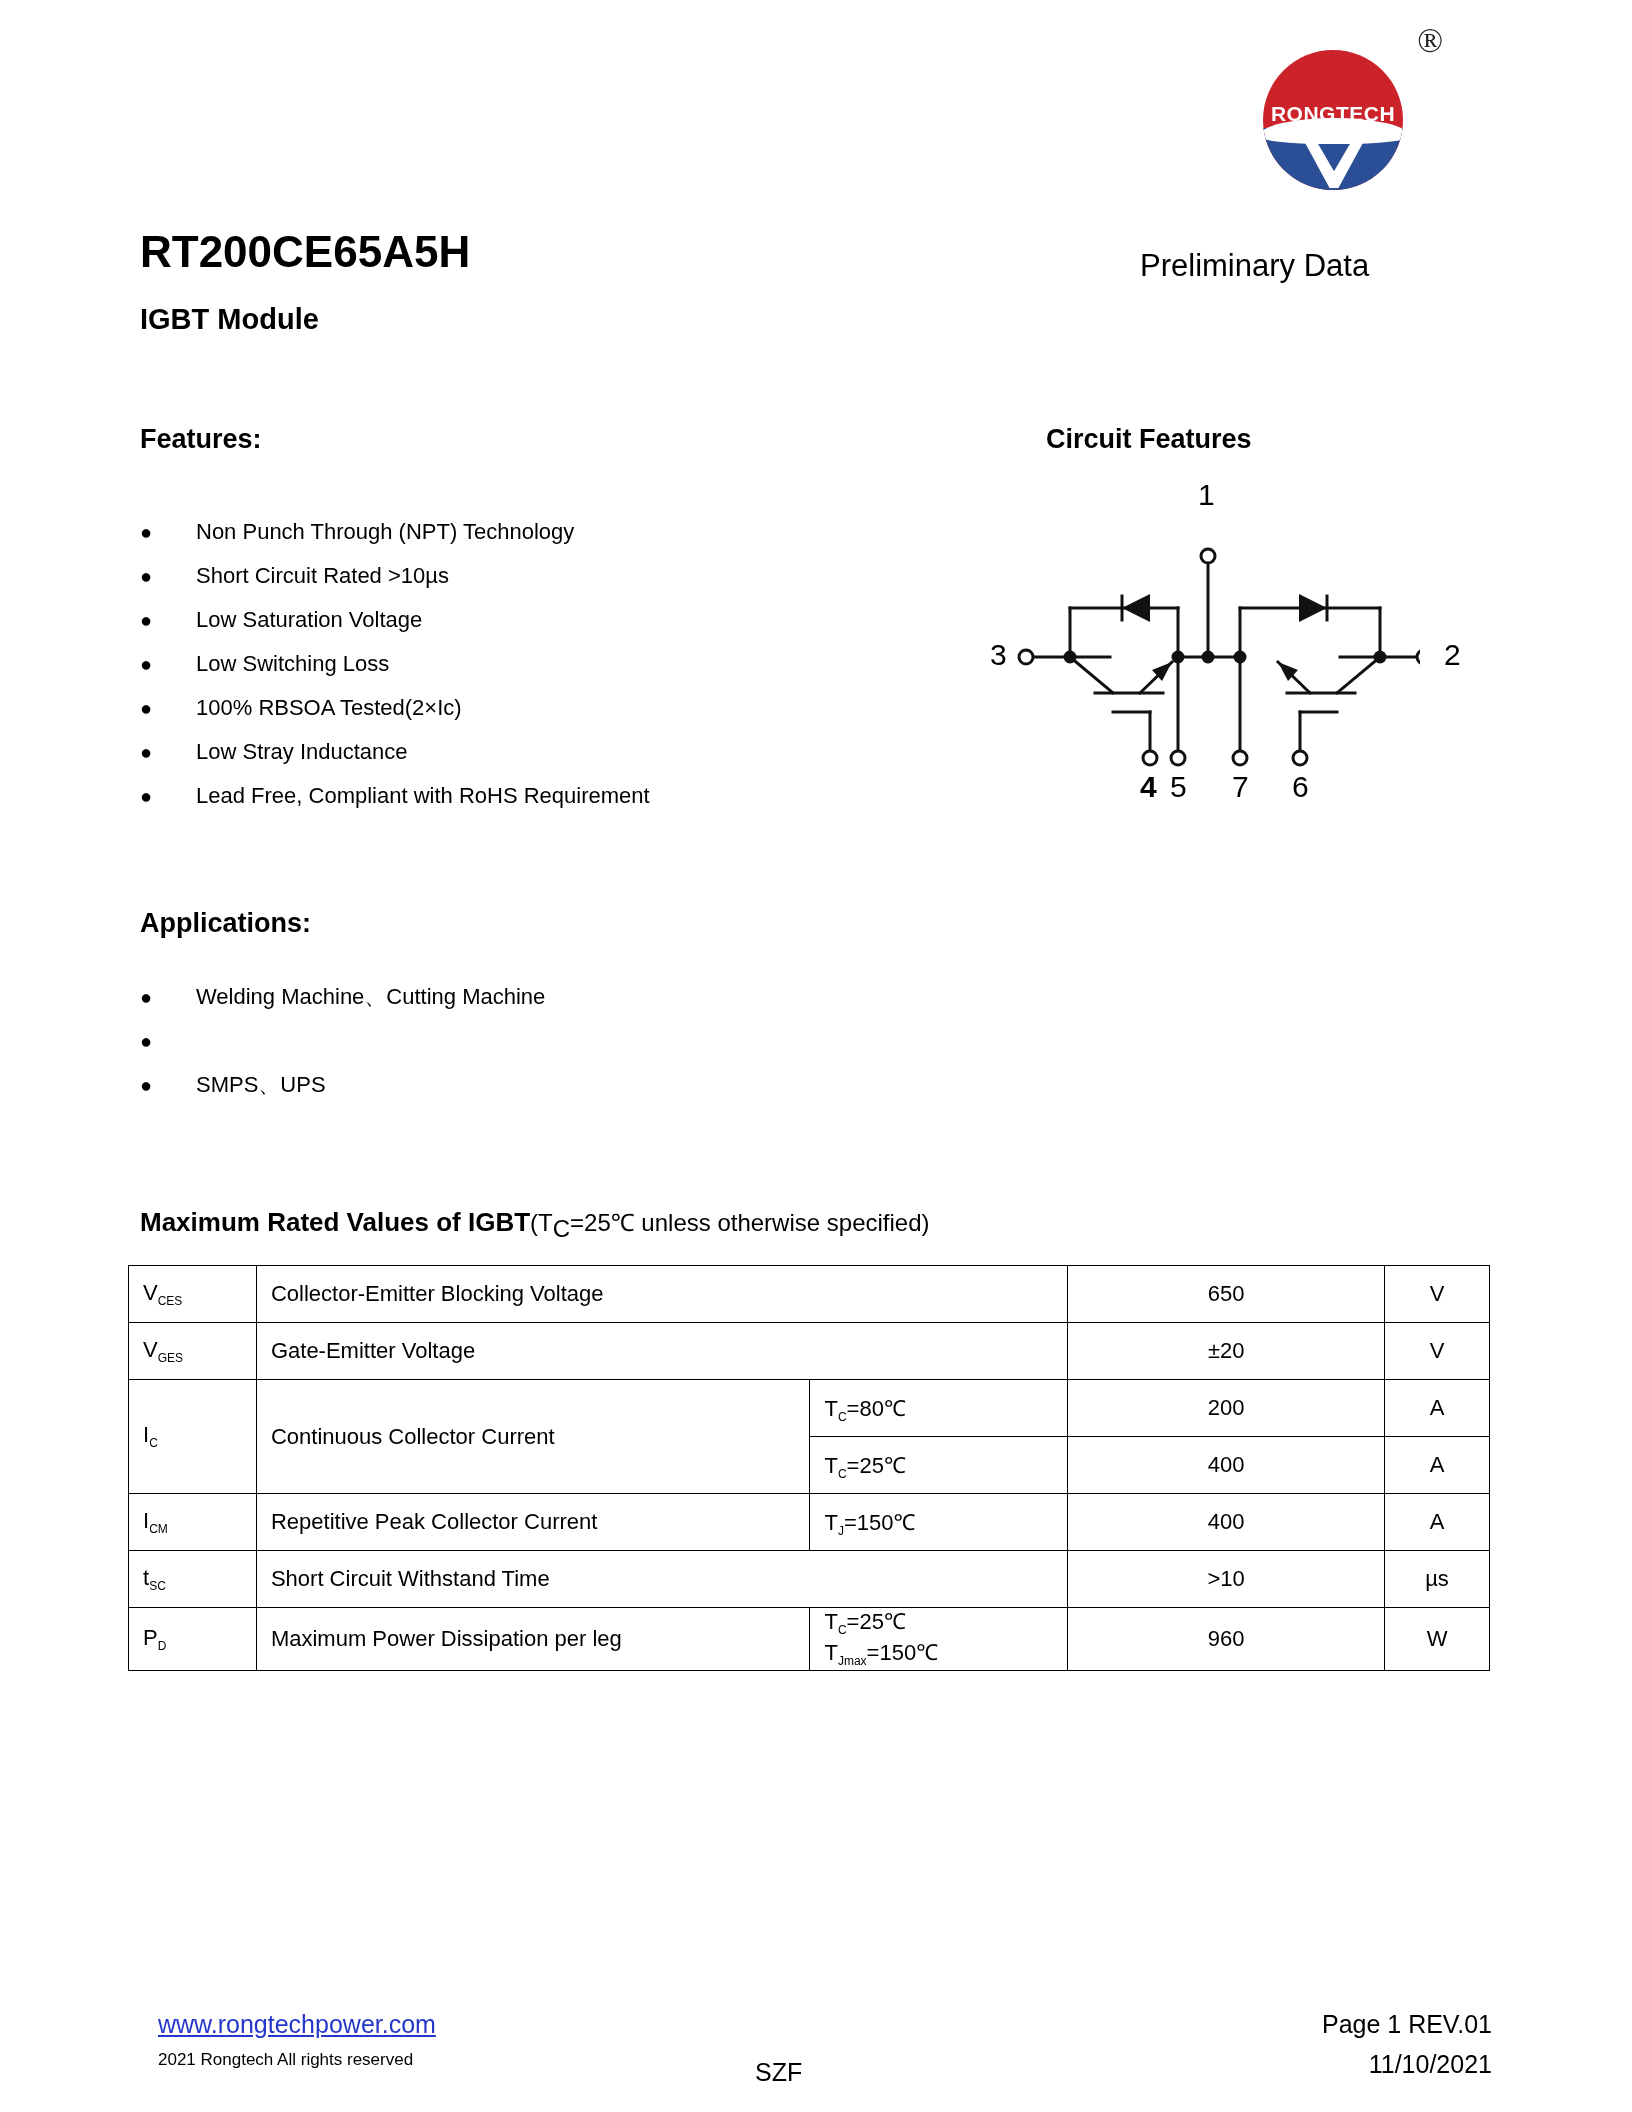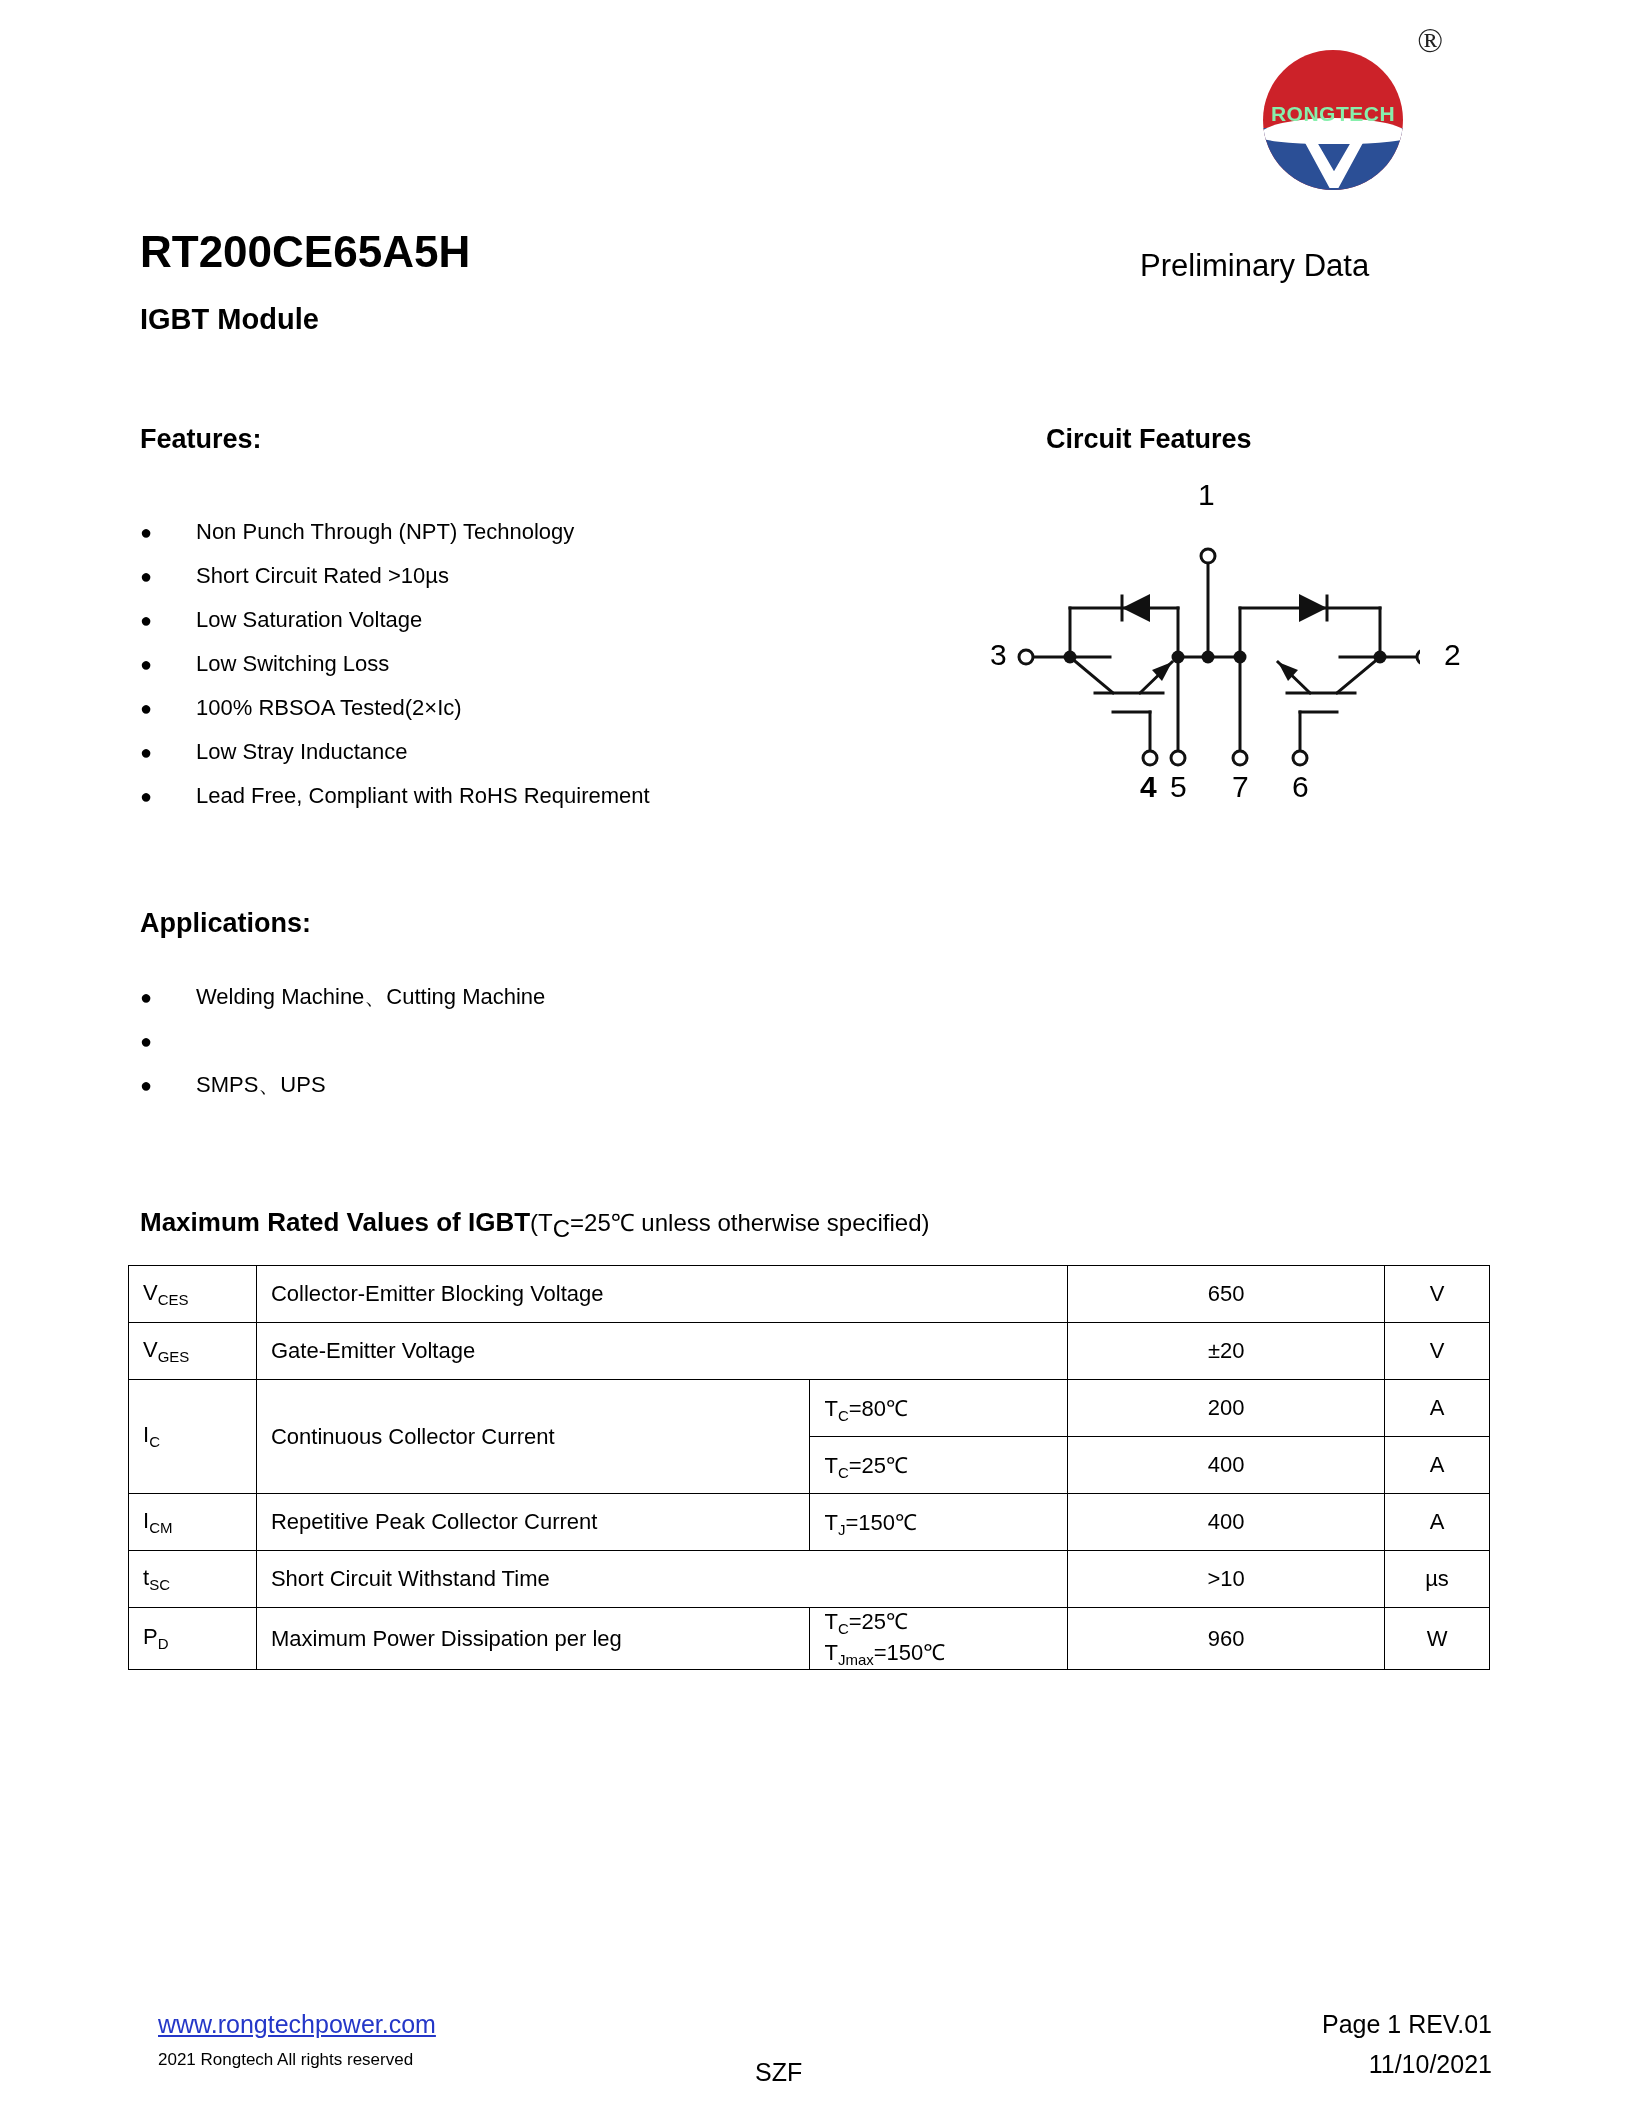--- a/index.html
+++ b/index.html
@@ -74,21 +74,21 @@
     height: 60px;
     background: #ffffff;
     clip-path: polygon(0% 0%, 16% 0%, 50% 72%, 84% 0%, 100% 0%, 56% 100%, 44% 100%);
   }
   .logo-text {
     position: absolute;
     left: 0;
     top: 52px;
     width: 100%;
     text-align: center;
-    color: #86efac;
+    color: #ffffff;
     font-weight: bold;
     font-size: 21px;
     letter-spacing: 0.5px;
     font-family: "Liberation Sans", sans-serif;
   }
 
   
   .part-title {
     position: absolute;
     left: 140px;
@@ -203,21 +203,21 @@
     padding: 0 14px;
     vertical-align: middle;
     height: 57px;
     box-sizing: border-box;
   }
   td.c-sym   { width: 128px; }
   td.c-desc  { width: 554px; }
   td.c-cond  { width: 258px; }
   td.c-val   { width: 317px; text-align: center; }
   td.c-unit  { width: 105px; text-align: center; }
-  .sub { font-size: 15px; vertical-align: sub; }
+  .sub { font-size: 12px; vertical-align: sub; }
   .two-line { line-height: 1.28; padding-top: 4px; padding-bottom: 4px; }
   .two-line div { white-space: nowrap; }
 
   
   .footer {
     position: absolute;
     left: 0;
     top: 2000px;
     width: 1632px;
     height: 110px;

